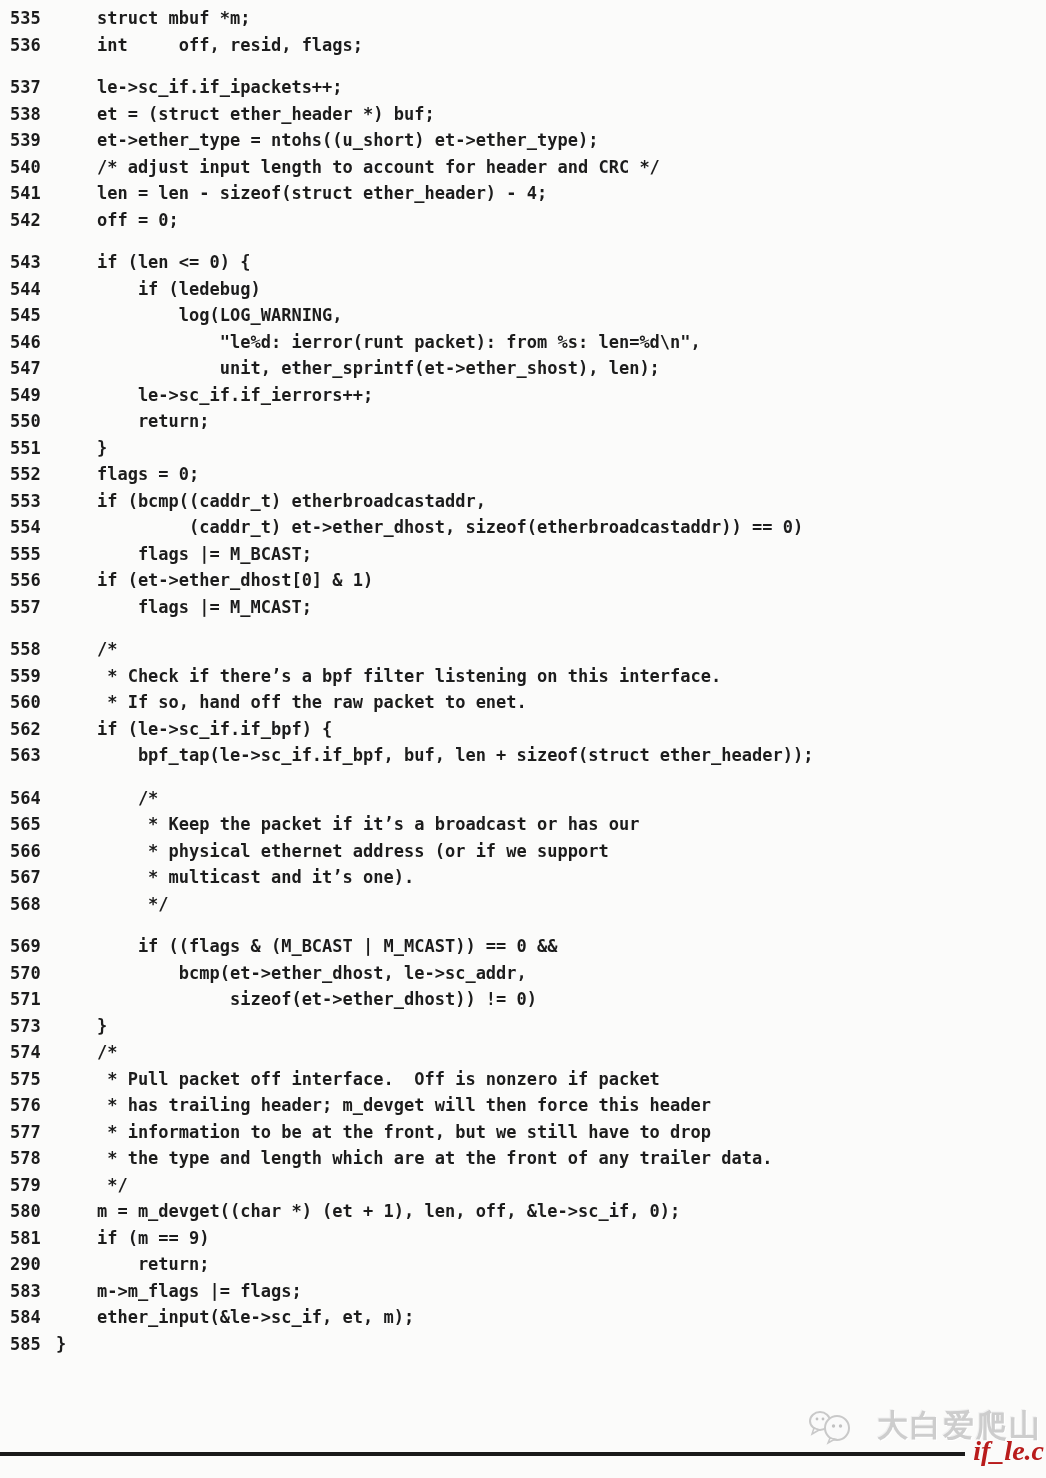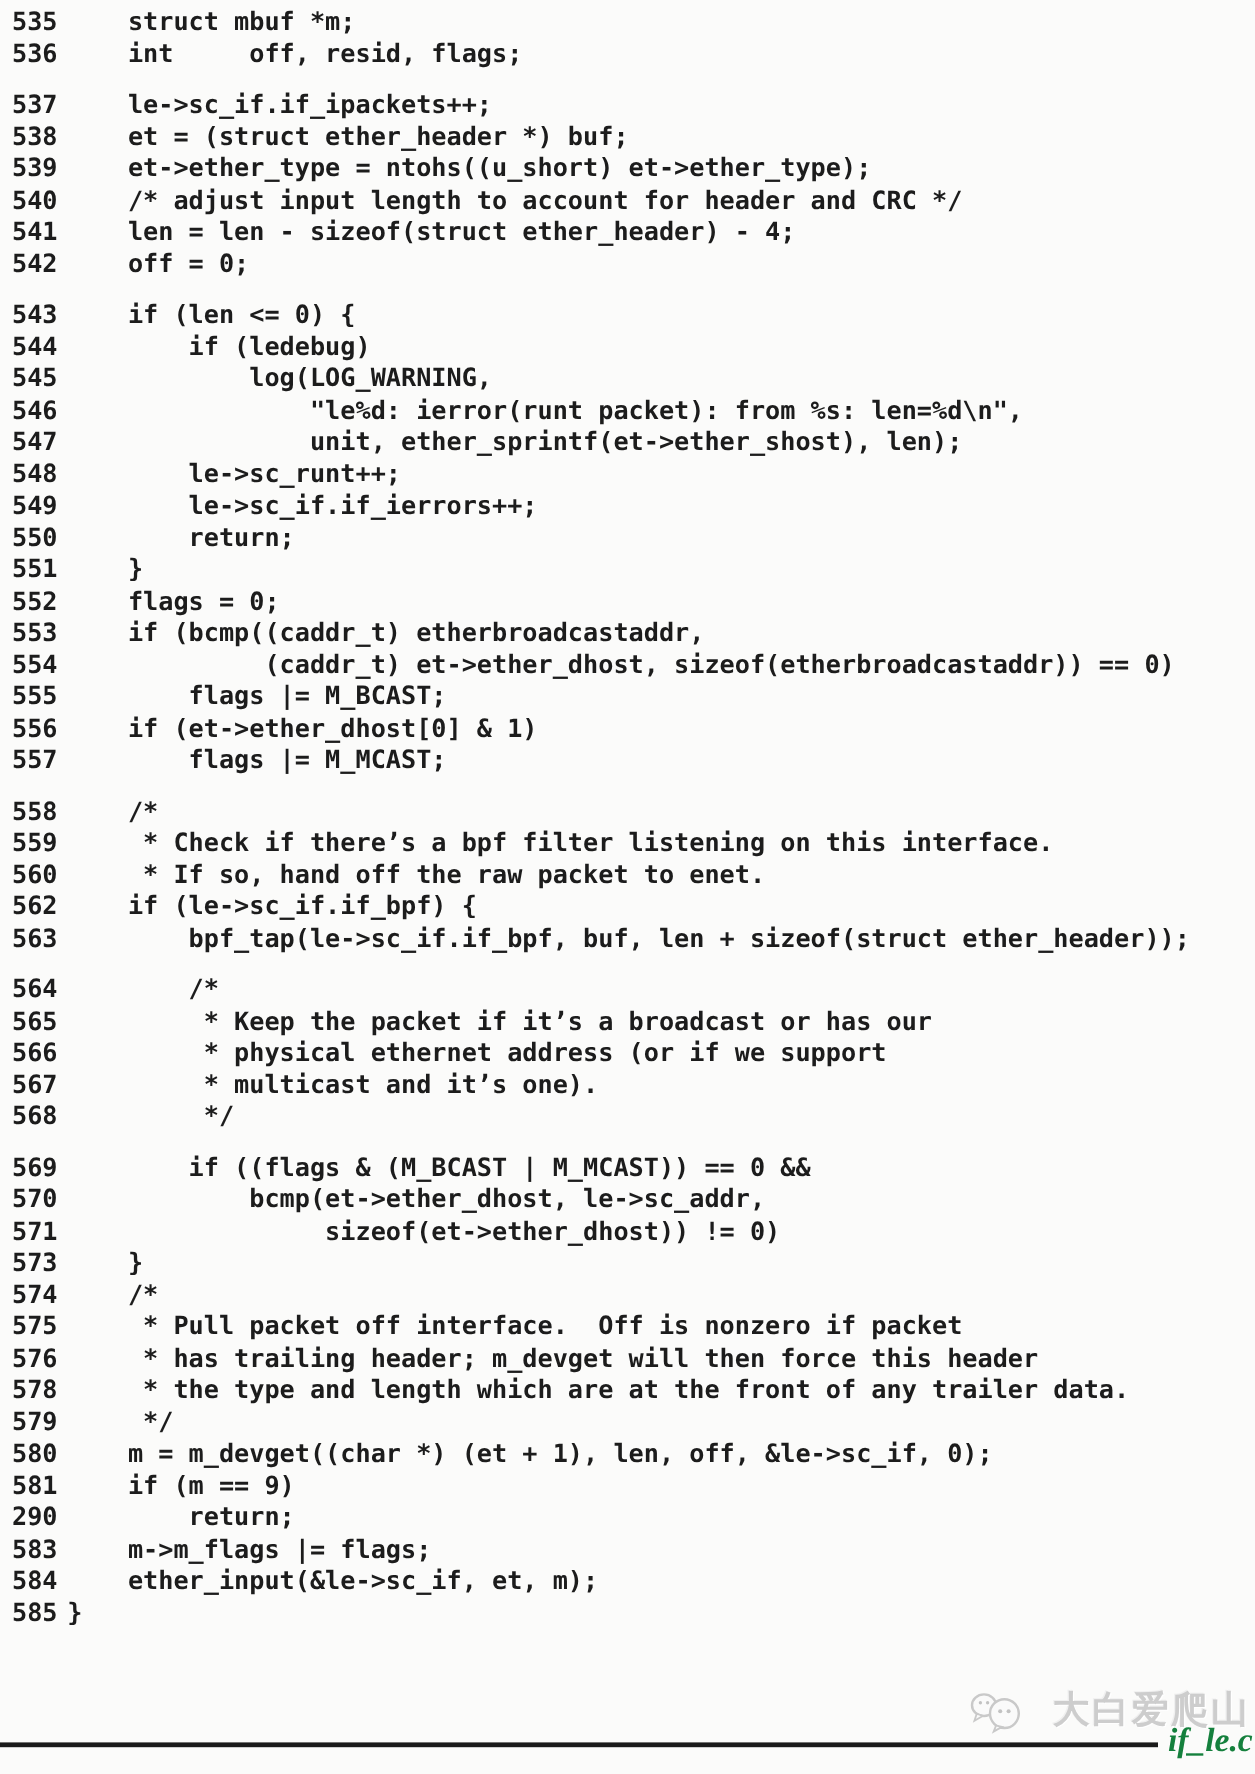--- a/index.html
+++ b/index.html
@@ -9,37 +9,37 @@
     position:relative;
     overflow:hidden;
     font-family:"DejaVu Sans Mono", monospace;
   }
   .page { position:absolute; inset:0; }
   .listing { padding:5px 0 0 10px; }
   .ln {
     white-space:pre;
     font-family:"DejaVu Sans Mono", monospace;
     font-weight:700;
-    font-size:21px;
+    font-size:17px;
     line-height:26.5px;
     height:26.5px;
     color:#1c1c1c;
   }
   .ln.blank { height:16px; }
   .num { display:inline-block; width:46px; }
   .footer-rule-row {
     position:absolute; left:0; right:0; bottom:10px;
     display:flex; align-items:center;
   }
   .rule { flex:1; height:4px; background:#1a1a1a; }
   .file-label {
     font-family:"Liberation Serif", serif;
     font-weight:bold; font-style:italic;
     font-size:28px; line-height:1;
-    color:#15803d;
+    color:#b91c1c;
     margin-left:8px; margin-right:2px;
     transform:translateY(-3px);
   }
   .watermark {
     position:absolute; right:4px; bottom:32px;
     display:flex; align-items:center; gap:21px;
     color:#c8c8c8;
   }
   .wm-text {
     font-family:"DejaVu Sans", sans-serif;
@@ -66,21 +66,20 @@
       <div class="ln"><span class="num">539</span><span class="txt">    et-&gt;ether_type = ntohs((u_short) et-&gt;ether_type);</span></div>
       <div class="ln"><span class="num">540</span><span class="txt">    /* adjust input length to account for header and CRC */</span></div>
       <div class="ln"><span class="num">541</span><span class="txt">    len = len - sizeof(struct ether_header) - 4;</span></div>
       <div class="ln"><span class="num">542</span><span class="txt">    off = 0;</span></div>
       <div class="ln blank"></div>
       <div class="ln"><span class="num">543</span><span class="txt">    if (len &lt;= 0) {</span></div>
       <div class="ln"><span class="num">544</span><span class="txt">        if (ledebug)</span></div>
       <div class="ln"><span class="num">545</span><span class="txt">            log(LOG_WARNING,</span></div>
       <div class="ln"><span class="num">546</span><span class="txt">                "le%d: ierror(runt packet): from %s: len=%d\n",</span></div>
       <div class="ln"><span class="num">547</span><span class="txt">                unit, ether_sprintf(et-&gt;ether_shost), len);</span></div>
-      <div class="ln"><span class="num">548</span><span class="txt">        le-&gt;sc_runt++;</span></div>
       <div class="ln"><span class="num">549</span><span class="txt">        le-&gt;sc_if.if_ierrors++;</span></div>
       <div class="ln"><span class="num">550</span><span class="txt">        return;</span></div>
       <div class="ln"><span class="num">551</span><span class="txt">    }</span></div>
       <div class="ln"><span class="num">552</span><span class="txt">    flags = 0;</span></div>
       <div class="ln"><span class="num">553</span><span class="txt">    if (bcmp((caddr_t) etherbroadcastaddr,</span></div>
       <div class="ln"><span class="num">554</span><span class="txt">             (caddr_t) et-&gt;ether_dhost, sizeof(etherbroadcastaddr)) == 0)</span></div>
       <div class="ln"><span class="num">555</span><span class="txt">        flags |= M_BCAST;</span></div>
       <div class="ln"><span class="num">556</span><span class="txt">    if (et-&gt;ether_dhost[0] &amp; 1)</span></div>
       <div class="ln"><span class="num">557</span><span class="txt">        flags |= M_MCAST;</span></div>
       <div class="ln blank"></div>
@@ -96,20 +95,21 @@
       <div class="ln"><span class="num">567</span><span class="txt">         * multicast and it’s one).</span></div>
       <div class="ln"><span class="num">568</span><span class="txt">         */</span></div>
       <div class="ln blank"></div>
       <div class="ln"><span class="num">569</span><span class="txt">        if ((flags &amp; (M_BCAST | M_MCAST)) == 0 &amp;&amp;</span></div>
       <div class="ln"><span class="num">570</span><span class="txt">            bcmp(et-&gt;ether_dhost, le-&gt;sc_addr,</span></div>
       <div class="ln"><span class="num">571</span><span class="txt">                 sizeof(et-&gt;ether_dhost)) != 0)</span></div>
       <div class="ln"><span class="num">573</span><span class="txt">    }</span></div>
       <div class="ln"><span class="num">574</span><span class="txt">    /*</span></div>
       <div class="ln"><span class="num">575</span><span class="txt">     * Pull packet off interface.  Off is nonzero if packet</span></div>
       <div class="ln"><span class="num">576</span><span class="txt">     * has trailing header; m_devget will then force this header</span></div>
+      <div class="ln"><span class="num">577</span><span class="txt">     * information to be at the front, but we still have to drop</span></div>
       <div class="ln"><span class="num">578</span><span class="txt">     * the type and length which are at the front of any trailer data.</span></div>
       <div class="ln"><span class="num">579</span><span class="txt">     */</span></div>
       <div class="ln"><span class="num">580</span><span class="txt">    m = m_devget((char *) (et + 1), len, off, &amp;le-&gt;sc_if, 0);</span></div>
       <div class="ln"><span class="num">581</span><span class="txt">    if (m == 9)</span></div>
       <div class="ln"><span class="num">290</span><span class="txt">        return;</span></div>
       <div class="ln"><span class="num">583</span><span class="txt">    m-&gt;m_flags |= flags;</span></div>
       <div class="ln"><span class="num">584</span><span class="txt">    ether_input(&amp;le-&gt;sc_if, et, m);</span></div>
       <div class="ln"><span class="num">585</span><span class="txt">}</span></div>
     </div>
 

